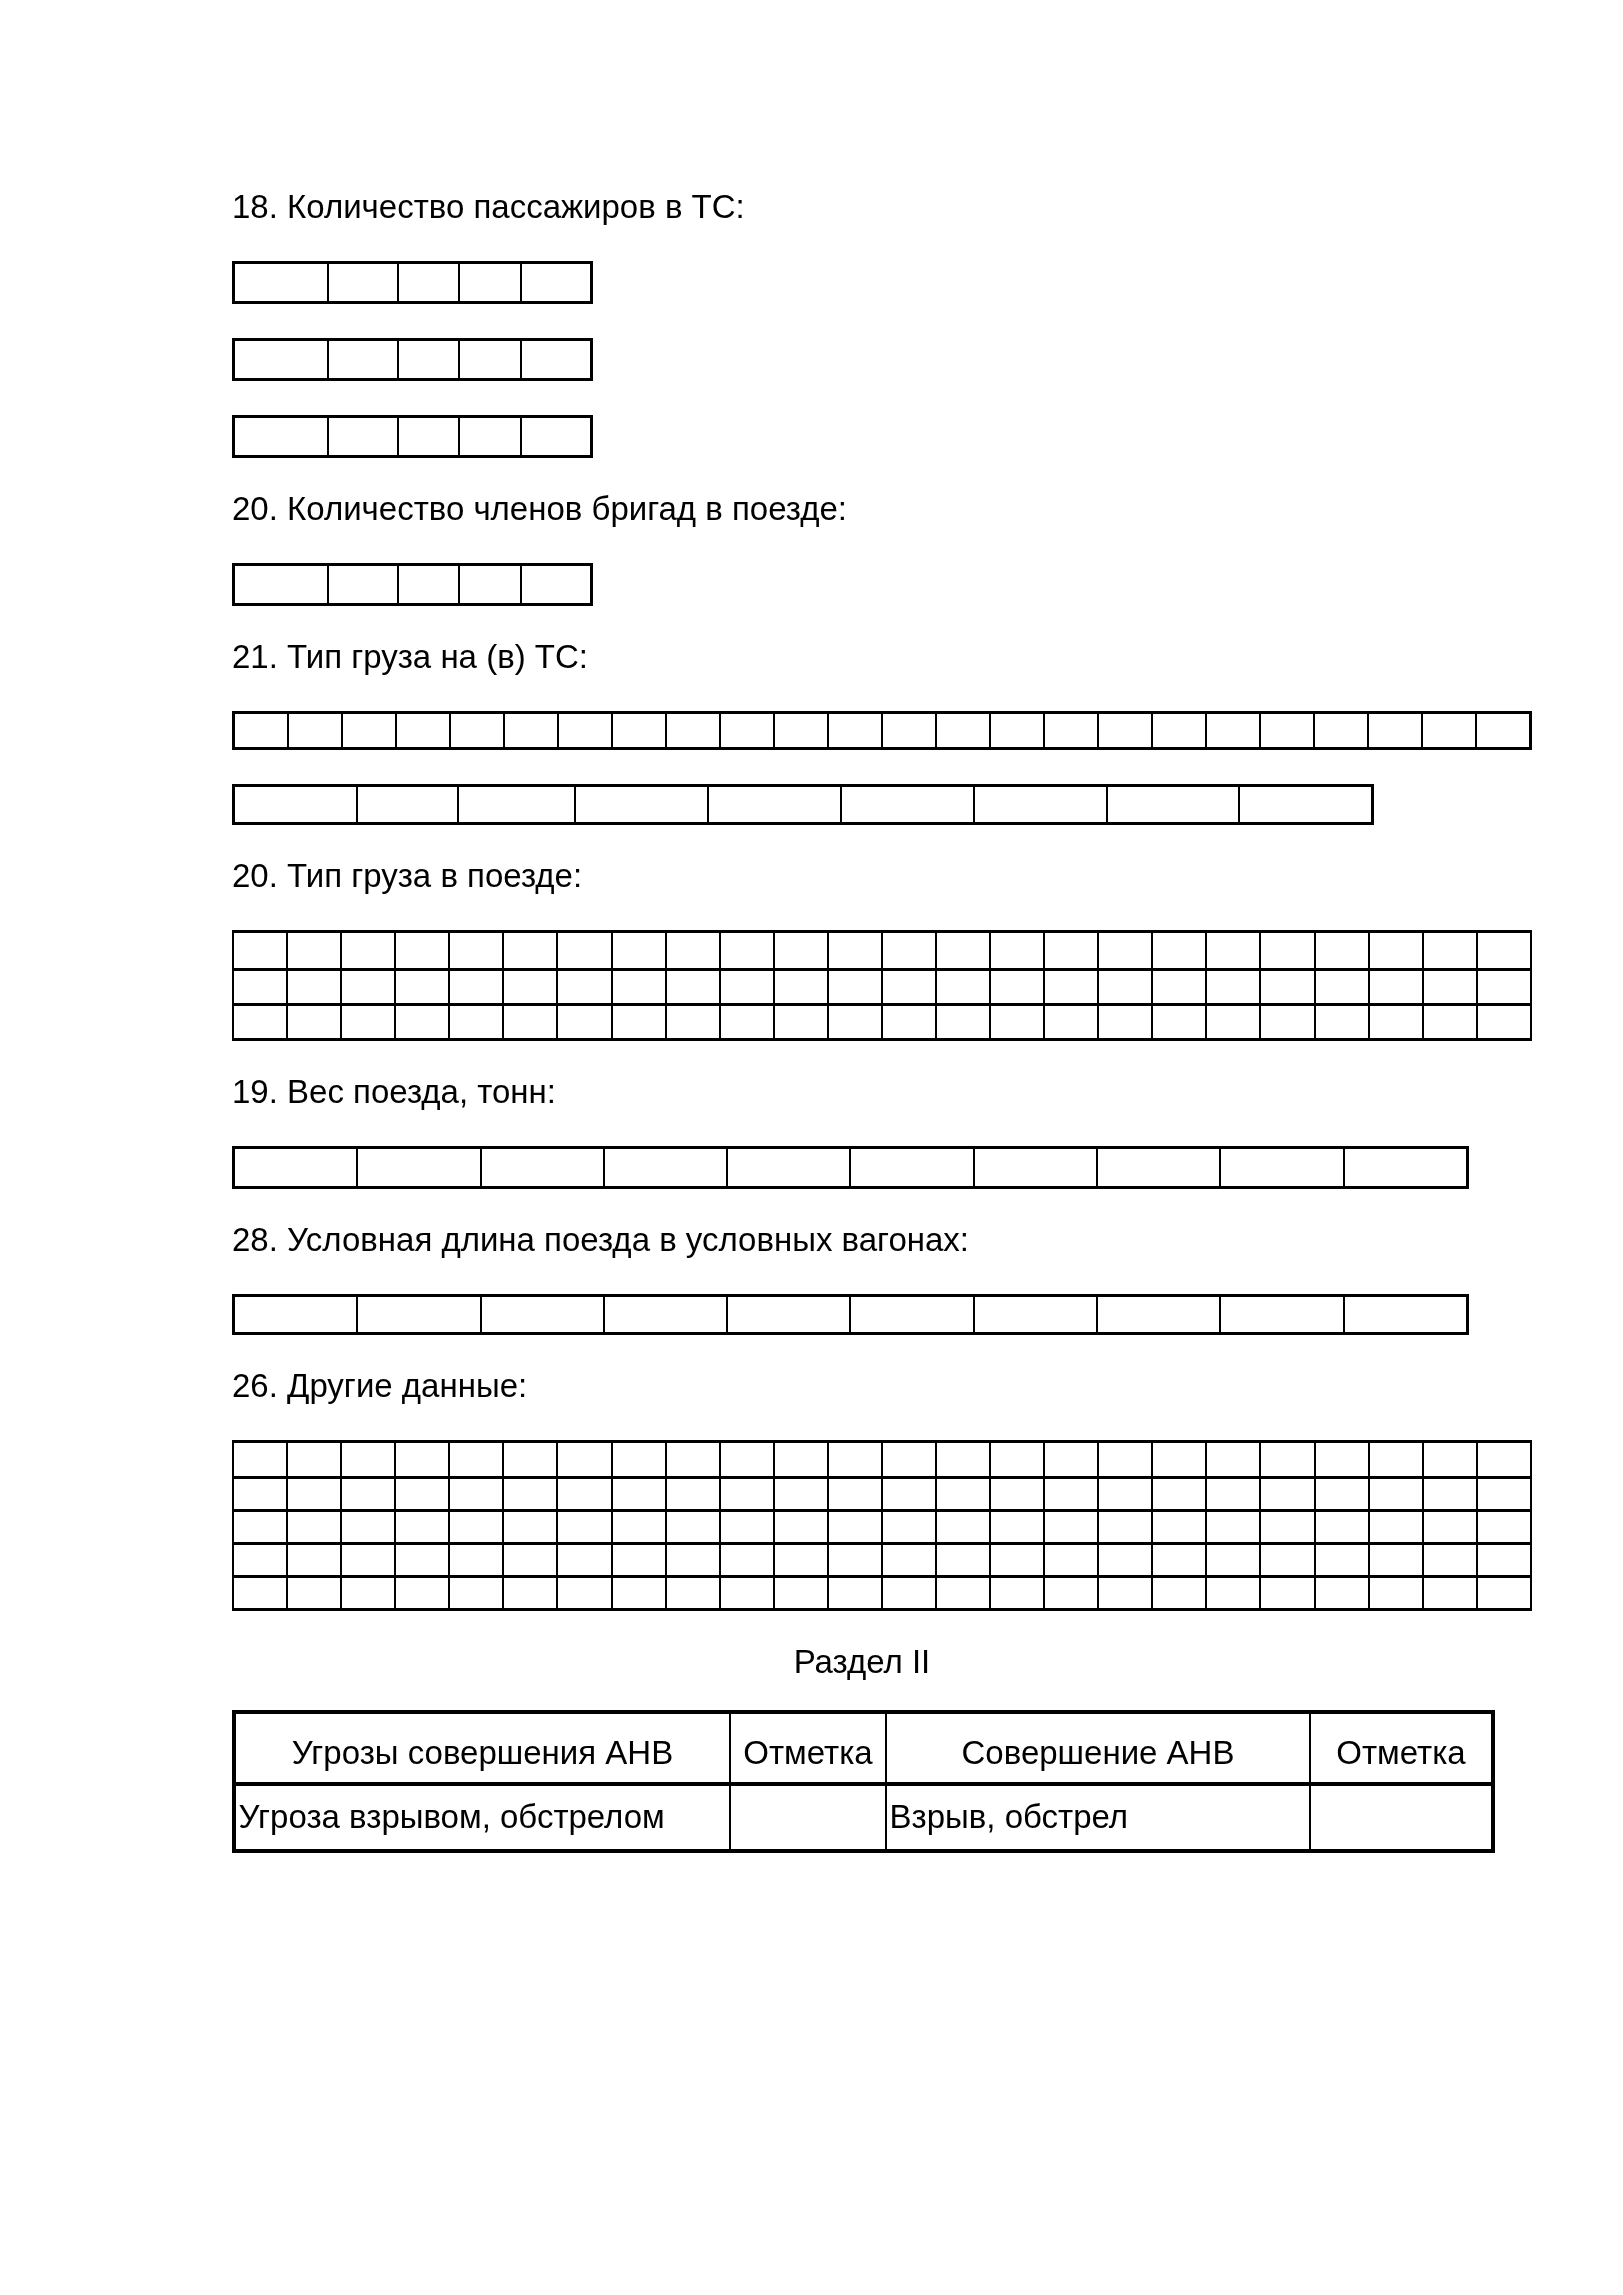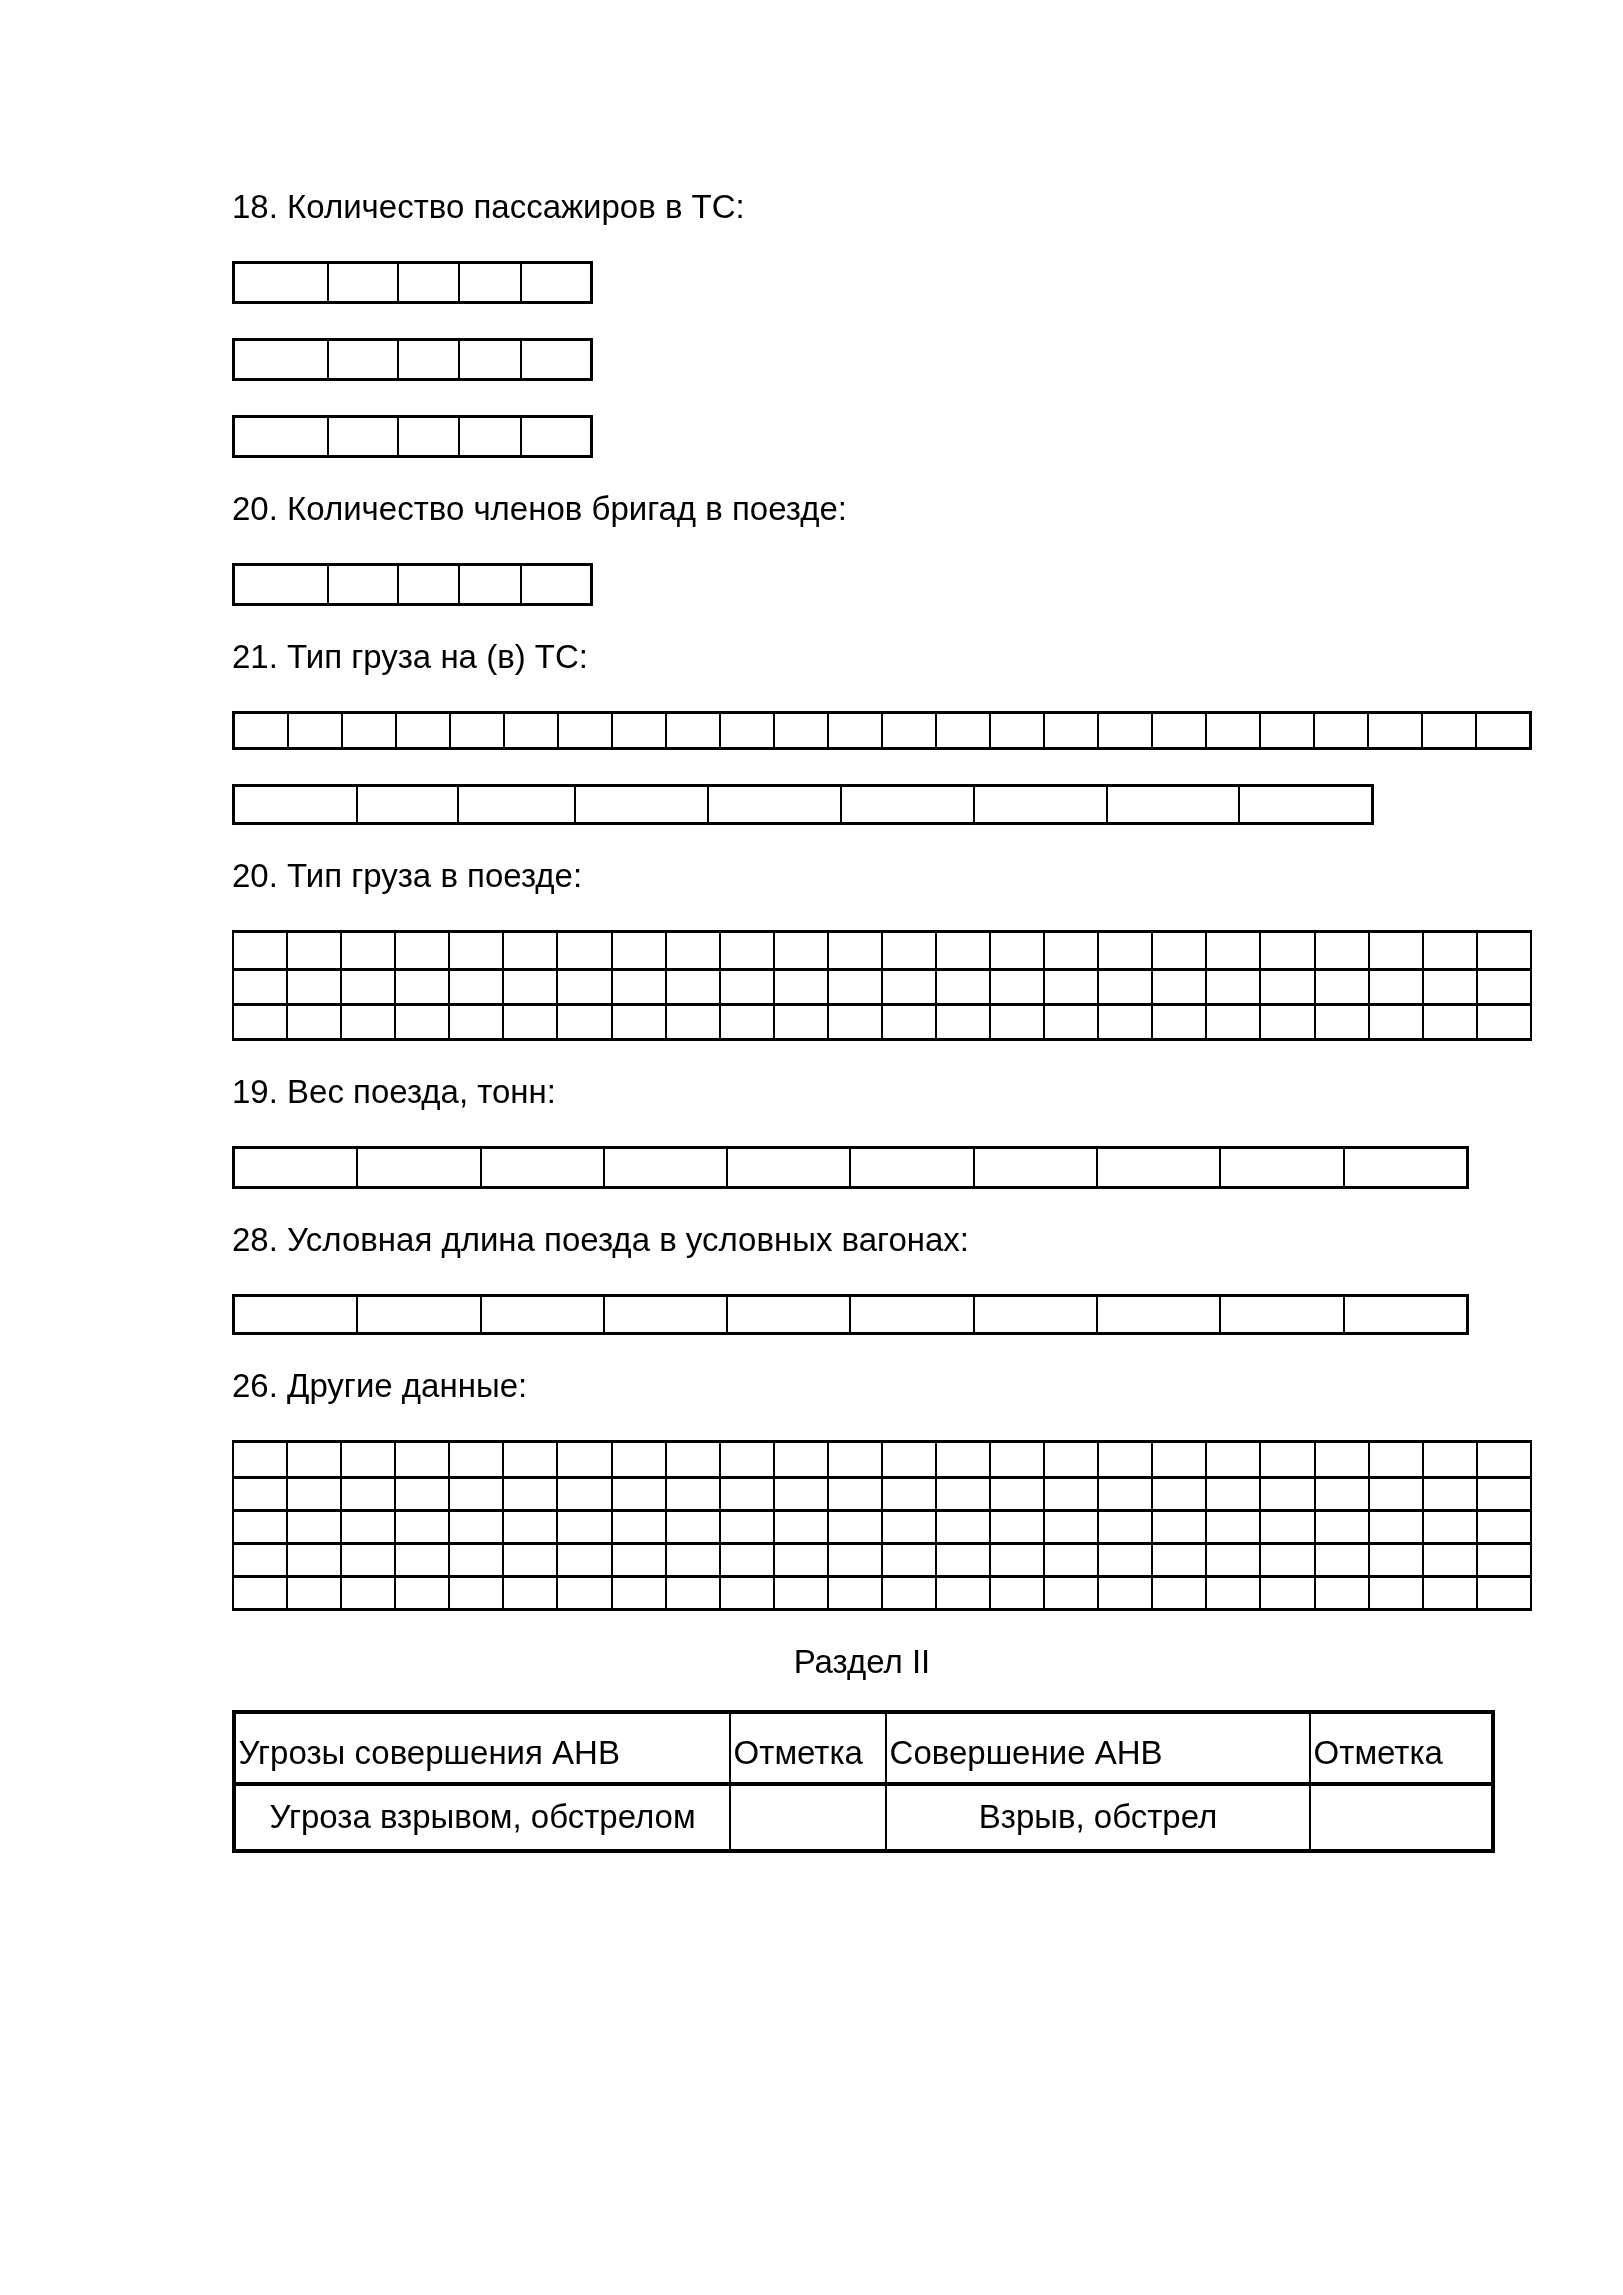--- a/index.html
+++ b/index.html
@@ -41,24 +41,24 @@
     border-collapse: collapse; table-layout: fixed;
     width: 1260px; border: 4.6px solid #000; background: #fff;
   }
   table.anv th, table.anv td {
     border-left: 2.6px solid #000;
     font-size: 33px; font-weight: normal;
     vertical-align: bottom; overflow: hidden; white-space: nowrap;
   }
   table.anv th:first-child, table.anv td:first-child { border-left: none; }
   table.anv th {
-    height: 72px; text-align: left;
+    height: 72px; text-align: center;
     border-bottom: 4.6px solid #000; padding: 0 2.6px 10.5px 2.6px;
   }
-  table.anv td { height: 67px; text-align: center; padding: 0 2.6px 13px 2.6px; }
+  table.anv td { height: 67px; text-align: left; padding: 0 2.6px 13px 2.6px; }
 </style>
 </head>
 <body>
 
 <div class="page">
 
   <div id="form-items">
   <div class="form-item">
     <p class="item-label">18. Количество пассажиров в ТС:</p>
     <div class="char-grid g-small" style="width: 361px;">

